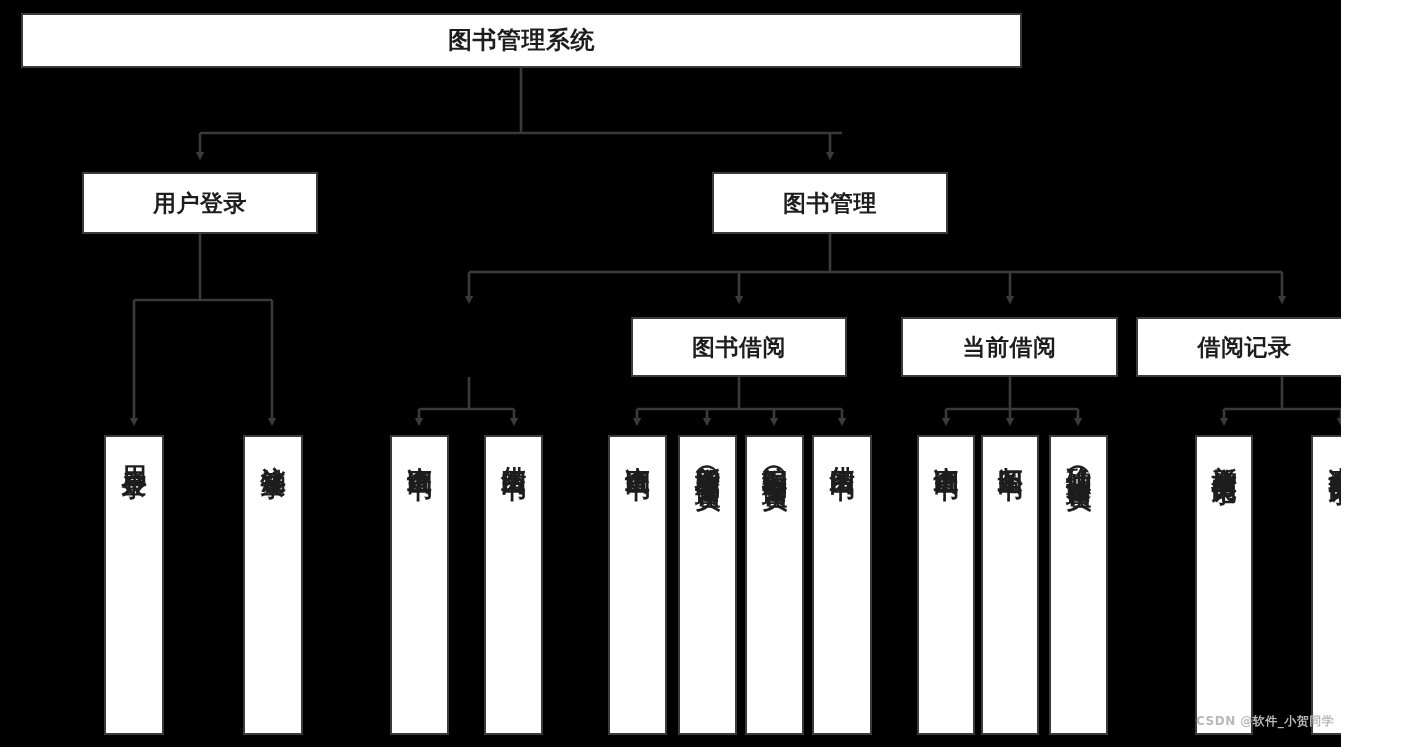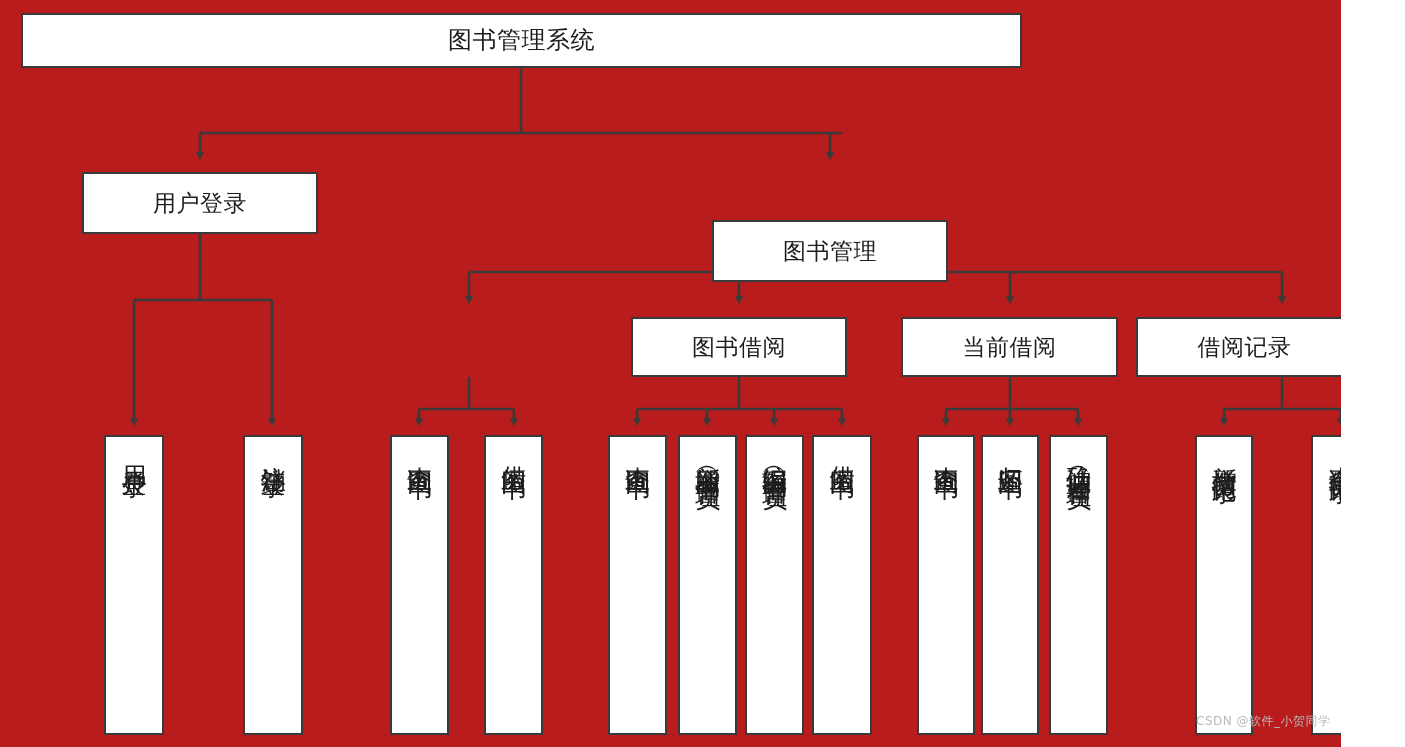--- a/index.html
+++ b/index.html
@@ -5,22 +5,23 @@
 <style>
   html,body{margin:0;padding:0;background:#ffffff;}
   body{
     font-family:"DejaVu Sans","Liberation Sans",sans-serif;
     -webkit-font-smoothing:antialiased;
   }
   #canvas{
     position:relative;
     width:1341px;
     height:747px;
-    background:#b91c1c;
+    background:#000000;
     overflow:hidden;
+    font-weight:bold;
   }
   
   #wires{
     position:absolute;
     left:0; top:0;
     width:1405px; height:747px;
     pointer-events:none;
   }
   
   .node{
@@ -127,21 +128,21 @@
     </g>
   </svg>
 
   <div class="node h" id="n-root" style="left:21px;  top:13px;  width:1001px; height:55px;">
     <span class="lbl">图书管理系统</span>
   </div>
 
   <div class="node h" style="left:82px;  top:172px; width:236px; height:62px;">
     <span class="lbl">用户登录</span>
   </div>
-  <div class="node h" style="left:712px; top:172px; width:236px; height:62px;margin-top:48px;">
+  <div class="node h" style="left:712px; top:172px; width:236px; height:62px;">
     <span class="lbl">图书管理</span>
   </div>
 
   <div class="node h" style="left:631px;  top:317px; width:216px; height:60px;">
     <span class="lbl">图书借阅</span>
   </div>
   <div class="node h" style="left:901px;  top:317px; width:217px; height:60px;">
     <span class="lbl">当前借阅</span>
   </div>
   <div class="node h" style="left:1136px; top:317px; width:217px; height:60px;">

